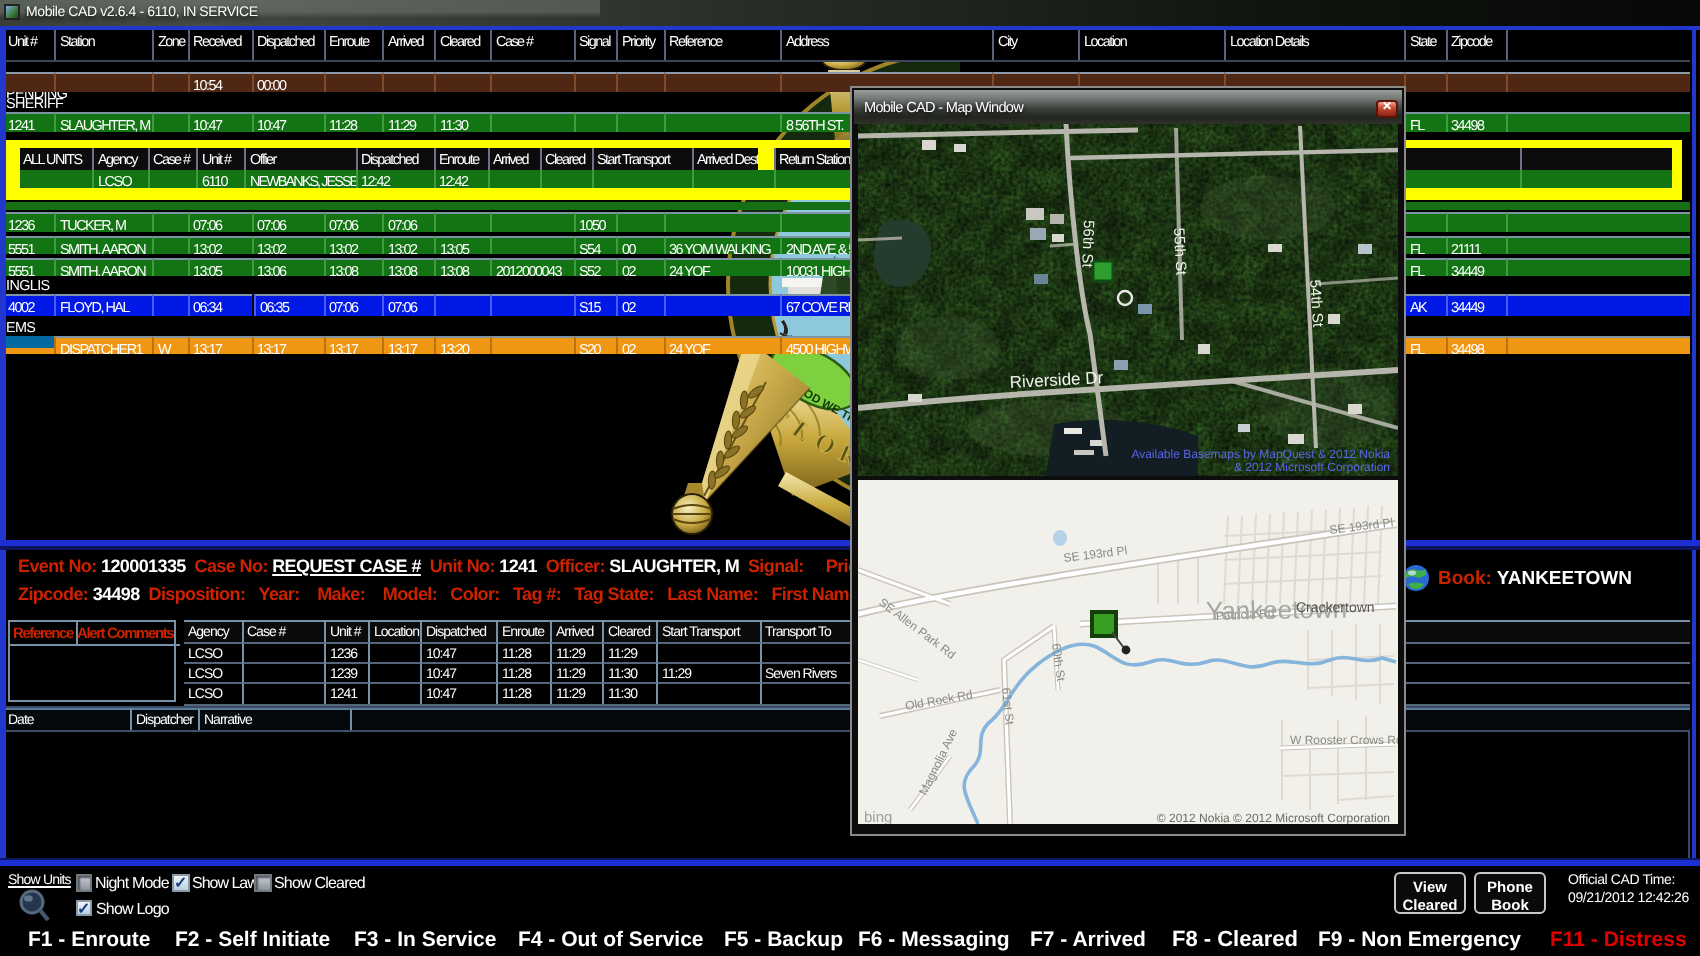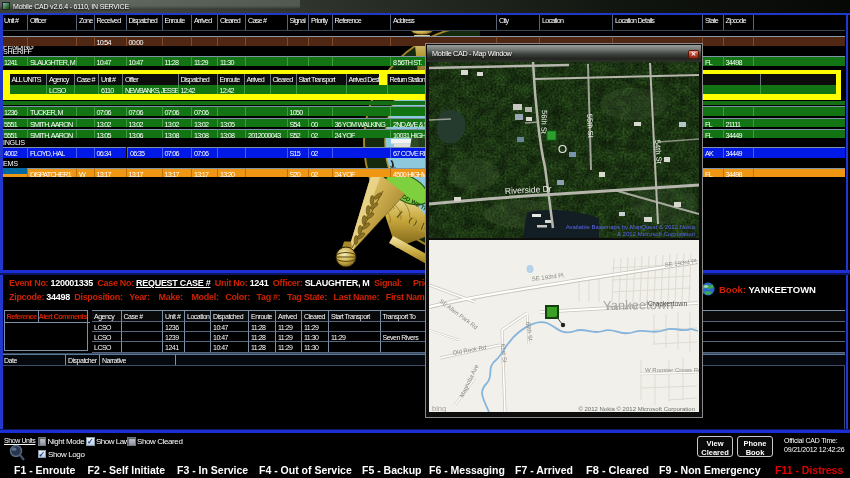--- a/index.html
+++ b/index.html
@@ -99,21 +99,21 @@
 <div class="abs" style="left:13px;top:2.5px;font-size:7px;letter-spacing:-0.2px;color:#fff;text-shadow:0 1px 2px #000;">Mobile CAD v2.6.4 - 6110, IN SERVICE</div>
 </div>
 <div class="abs" style="left:0;top:13px;width:850px;height:2px;background:#2238cc;z-index:4"></div>
 <div class="abs" style="left:0;top:13px;width:2.5px;height:420px;background:#2238cc;z-index:4"></div>
 <div class="abs" style="left:845.5px;top:13px;width:2.5px;height:420px;background:#2238cc;z-index:4"></div>
 <div class="abs" style="left:0;top:270px;width:850px;height:2.5px;background:#1b2fd4;z-index:4"></div>
 <div class="abs" style="left:0;top:272.5px;width:850px;height:2.5px;background:#0d1660;z-index:4"></div>
 <div class="abs" style="left:0;top:430px;width:850px;height:3px;background:#1b2fd4;z-index:6"></div>
 <div class="abs" style="left:0;top:428.5px;width:850px;height:1.5px;background:#0d1660;z-index:6"></div>
 <div class="c " style="left:2px;top:15px;width:25px;height:14.5px;background:#000;color:#fff;z-index:2">Unit #</div>
-    <div class="c " style="left:27px;top:15px;width:49px;height:14.5px;background:#000;border-left:1px solid #5a6478;color:#fff;z-index:2">Officer</div>
+    <div class="c " style="left:27px;top:15px;width:49px;height:14.5px;background:#000;border-left:1px solid #5a6478;color:#fff;z-index:2">Station</div>
     <div class="c " style="left:76px;top:15px;width:17.5px;height:14.5px;background:#000;border-left:1px solid #5a6478;color:#fff;z-index:2">Zone</div>
     <div class="c " style="left:93.5px;top:15px;width:32.0px;height:14.5px;background:#000;border-left:1px solid #5a6478;color:#fff;z-index:2">Received</div>
     <div class="c " style="left:125.5px;top:15px;width:36.0px;height:14.5px;background:#000;border-left:1px solid #5a6478;color:#fff;z-index:2">Dispatched</div>
     <div class="c " style="left:161.5px;top:15px;width:29.5px;height:14.5px;background:#000;border-left:1px solid #5a6478;color:#fff;z-index:2">Enroute</div>
     <div class="c " style="left:191px;top:15px;width:26px;height:14.5px;background:#000;border-left:1px solid #5a6478;color:#fff;z-index:2">Arrived</div>
     <div class="c " style="left:217px;top:15px;width:28px;height:14.5px;background:#000;border-left:1px solid #5a6478;color:#fff;z-index:2">Cleared</div>
     <div class="c " style="left:245px;top:15px;width:41.5px;height:14.5px;background:#000;border-left:1px solid #5a6478;color:#fff;z-index:2">Case #</div>
     <div class="c " style="left:286.5px;top:15px;width:21.5px;height:14.5px;background:#000;border-left:1px solid #5a6478;color:#fff;z-index:2">Signal</div>
     <div class="c " style="left:308px;top:15px;width:23.5px;height:14.5px;background:#000;border-left:1px solid #5a6478;color:#fff;z-index:2">Priority</div>
     <div class="c " style="left:331.5px;top:15px;width:58.5px;height:14.5px;background:#000;border-left:1px solid #5a6478;color:#fff;z-index:2">Reference</div>

